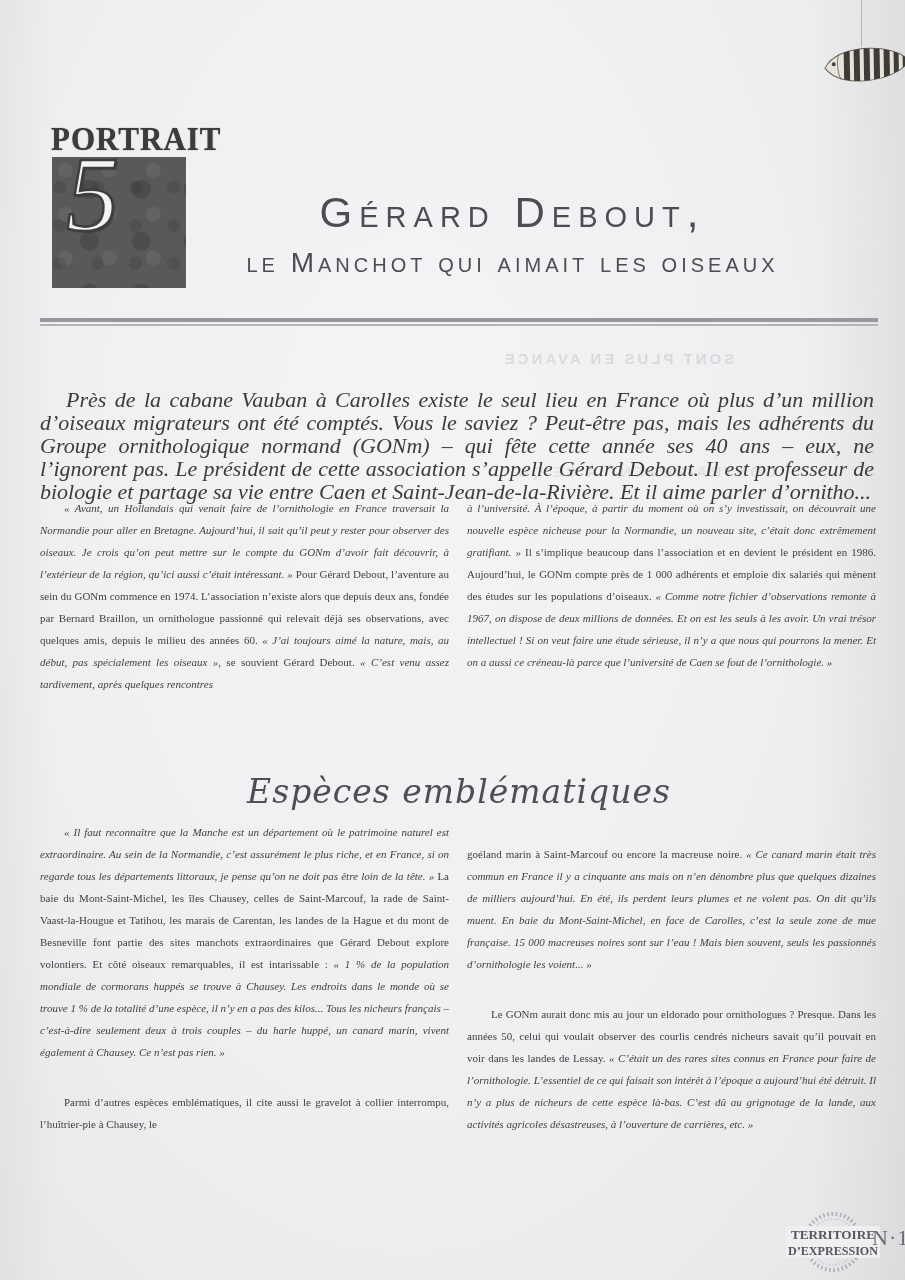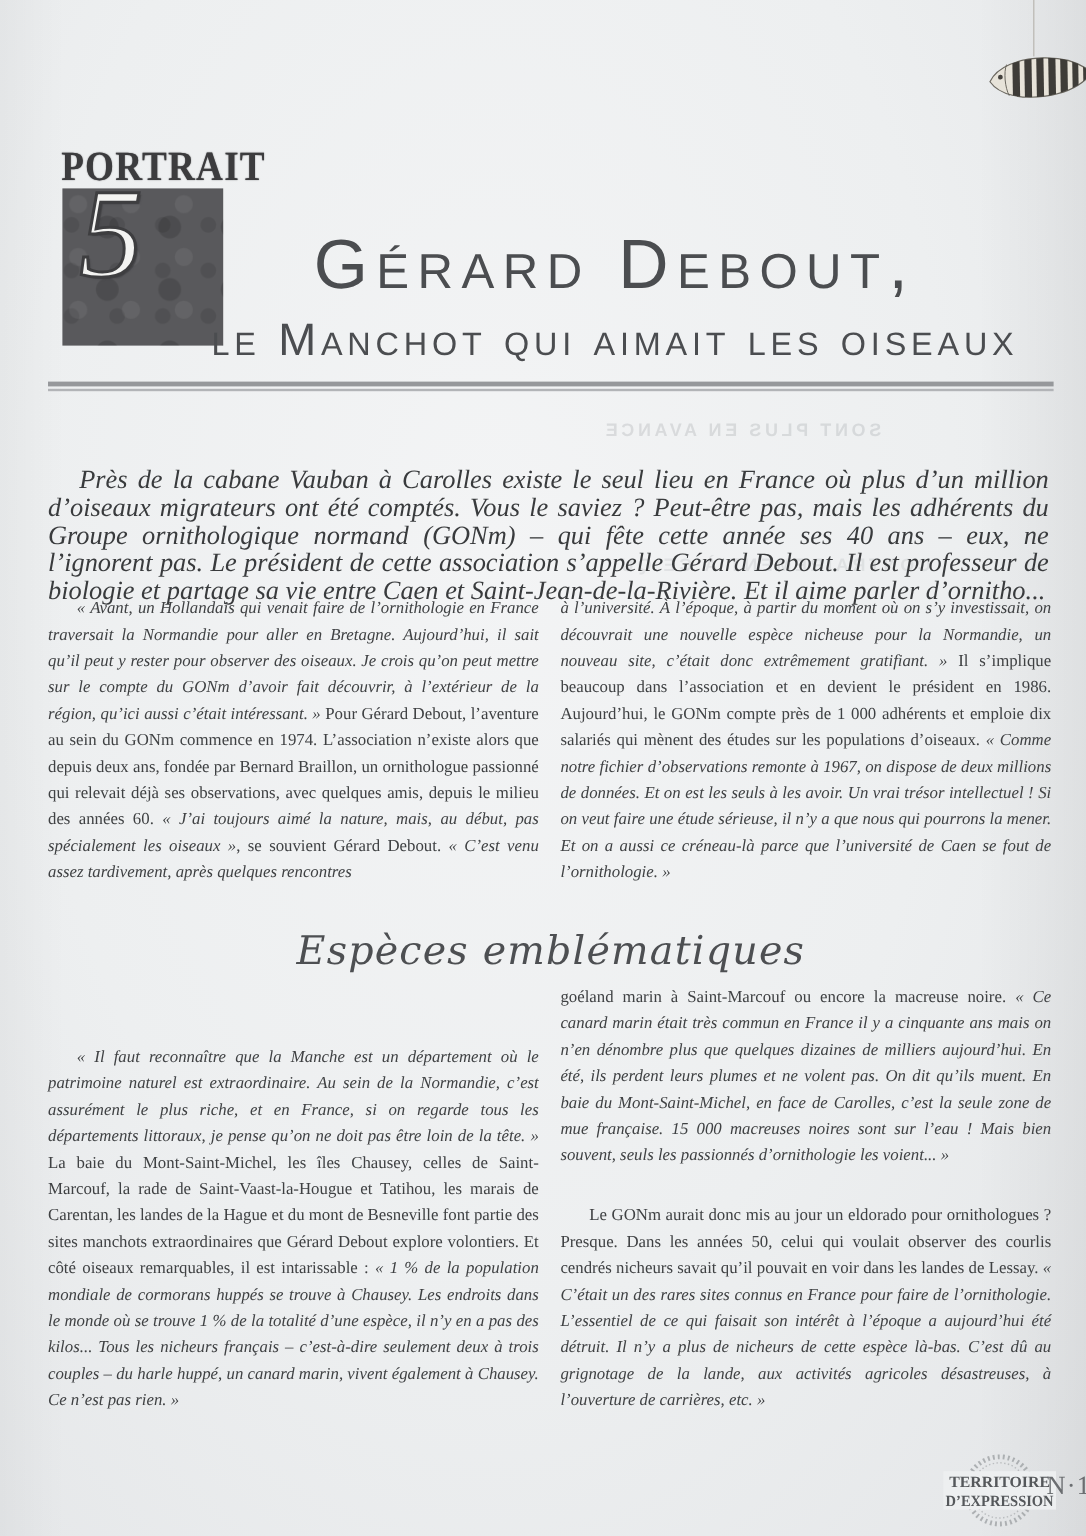--- a/index.html
+++ b/index.html
@@ -44,22 +44,22 @@
     text-shadow:2px 2px 1px rgba(50,50,52,0.55);
   }
 
   
   .title-block {
     position:absolute; left:135px; top:192px; width:755px;
     text-align:center; color:#4b4d50;
     font-family:"Liberation Sans", sans-serif;
     font-variant:small-caps;
   }
-  .title-l1 { font-size:58px; letter-spacing:7px; line-height:1; }
-  .title-l2 { font-size:38px; letter-spacing:4px; line-height:1; margin-top:15px; }
+  .title-l1 { font-size:42px; letter-spacing:7px; line-height:1; }
+  .title-l2 { font-size:28px; letter-spacing:4px; line-height:1; margin-top:15px; }
 
   .double-rule {
     position:absolute; left:40px; top:318px; width:838px; height:2px;
     border-top:4px solid #96989b;
     border-bottom:2px solid #b2b4b7;
   }
 
   
   .ghost {
     position:absolute; transform:scaleX(-1);
@@ -74,21 +74,21 @@
     position:absolute; left:40px; top:366px; width:834px;
     font-weight:normal; font-style:italic;
     font-size:22px; line-height:23px;
     text-align:justify; text-indent:26px; color:#393b3d;
   }
 
   
   .columns { position:absolute; left:40px; width:836px; display:flex; gap:18px; }
   .sec1 { top:497px; }
   .sec2 { top:821px;align-items:flex-end; }
-  .col { width:409px; font-size:14px; line-height:22px; text-align:justify; color:#3f4143; }
+  .col { width:409px; font-size:11px; line-height:22px; text-align:justify; color:#3f4143; }
   .col p { margin:0; }
   .col p + p { margin-top:28px; }
   .p-indent { text-indent:24px; }
   .seg-italic { font-style:italic; }
   .seg-roman { font-style:normal; }
 
   
   .script-heading {
     position:absolute; left:0; top:772px; width:918px;
     text-align:center;
@@ -156,20 +156,21 @@
   <div class="col">
     <p><span class="seg-italic">à l’université. À l’époque, à partir du moment où on s’y investissait, on découvrait une nouvelle espèce nicheuse pour la Normandie, un nouveau site, c’était donc extrêmement gratifiant. » </span><span class="seg-roman">Il s’implique beaucoup dans l’association et en devient le président en 1986. Aujourd’hui, le GONm compte près de 1 000 adhérents et emploie dix salariés qui mènent des études sur les populations d’oiseaux. </span><span class="seg-italic">« Comme notre fichier d’observations remonte à 1967, on dispose de deux millions de données. Et on est les seuls à les avoir. Un vrai trésor intellectuel ! Si on veut faire une étude sérieuse, il n’y a que nous qui pourrons la mener. Et on a aussi ce créneau-là parce que l’université de Caen se fout de l’ornithologie. »</span></p>
   </div>
 </div>
 
 <div class="script-heading">Espèces emblématiques</div>
 
 <div class="columns sec2">
   <div class="col">
     <p class="p-indent"><span class="seg-italic">« Il faut reconnaître que la Manche est un département où le patrimoine naturel est extraordinaire. Au sein de la Normandie, c’est assurément le plus riche, et en France, si on regarde tous les départements littoraux, je pense qu’on ne doit pas être loin de la tête. » </span><span class="seg-roman">La baie du Mont-Saint-Michel, les îles Chausey, celles de Saint-Marcouf, la rade de Saint-Vaast-la-Hougue et Tatihou, les marais de Carentan, les landes de la Hague et du mont de Besneville font partie des sites manchots extraordinaires que Gérard Debout explore volontiers. Et côté oiseaux remarquables, il est intarissable : </span><span class="seg-italic">« 1 % de la population mondiale de cormorans huppés se trouve à Chausey. Les endroits dans le monde où se trouve 1 % de la totalité d’une espèce, il n’y en a pas des kilos... Tous les nicheurs français – c’est-à-dire seulement deux à trois couples – du harle huppé, un canard marin, vivent également à Chausey. Ce n’est pas rien. »</span></p>
+    <p class="p-indent"><span class="seg-roman">Parmi d’autres espèces emblématiques, il cite aussi le gravelot à collier interrompu, l’huîtrier-pie à Chausey, le</span></p>
   </div>
   <div class="col">
     <p><span class="seg-roman">goéland marin à Saint-Marcouf ou encore la macreuse noire. </span><span class="seg-italic">« Ce canard marin était très commun en France il y a cinquante ans mais on n’en dénombre plus que quelques dizaines de milliers aujourd’hui. En été, ils perdent leurs plumes et ne volent pas. On dit qu’ils muent. En baie du Mont-Saint-Michel, en face de Carolles, c’est la seule zone de mue française. 15 000 macreuses noires sont sur l’eau ! Mais bien souvent, seuls les passionnés d’ornithologie les voient... »</span></p>
     <p class="p-indent"><span class="seg-roman">Le GONm aurait donc mis au jour un eldorado pour ornithologues ? Presque. Dans les années 50, celui qui voulait observer des courlis cendrés nicheurs savait qu’il pouvait en voir dans les landes de Lessay. </span><span class="seg-italic">« C’était un des rares sites connus en France pour faire de l’ornithologie. L’essentiel de ce qui faisait son intérêt à l’époque a aujourd’hui été détruit. Il n’y a plus de nicheurs de cette espèce là-bas. C’est dû au grignotage de la lande, aux activités agricoles désastreuses, à l’ouverture de carrières, etc. »</span></p>
   </div>
 </div>
 
 <div class="stamp">
   <svg width="94" height="70" viewBox="0 0 94 70" aria-hidden="true">
     <circle cx="47" cy="32" r="28" fill="none" stroke="#9a9da0" stroke-width="4" stroke-dasharray="1.6 2.6" opacity="0.75"></circle>

